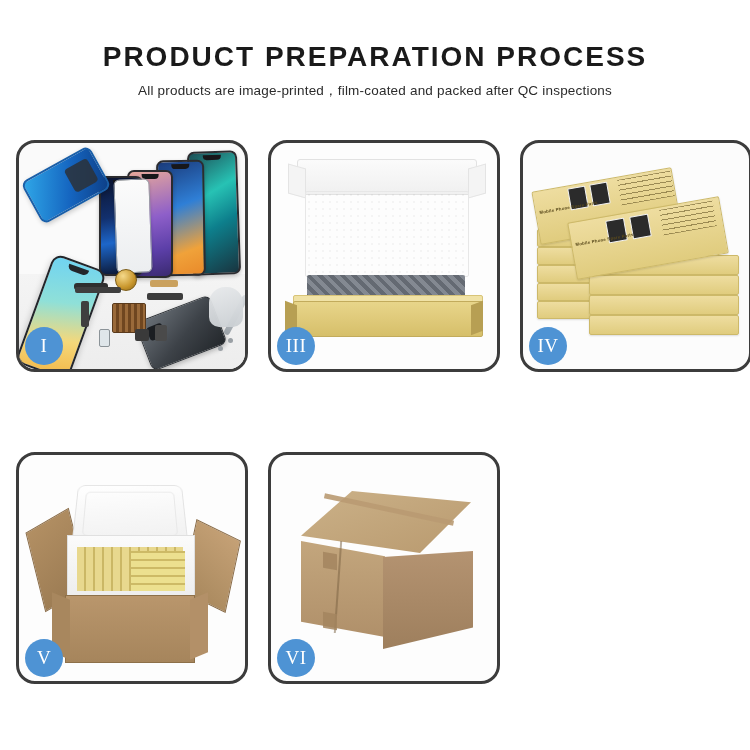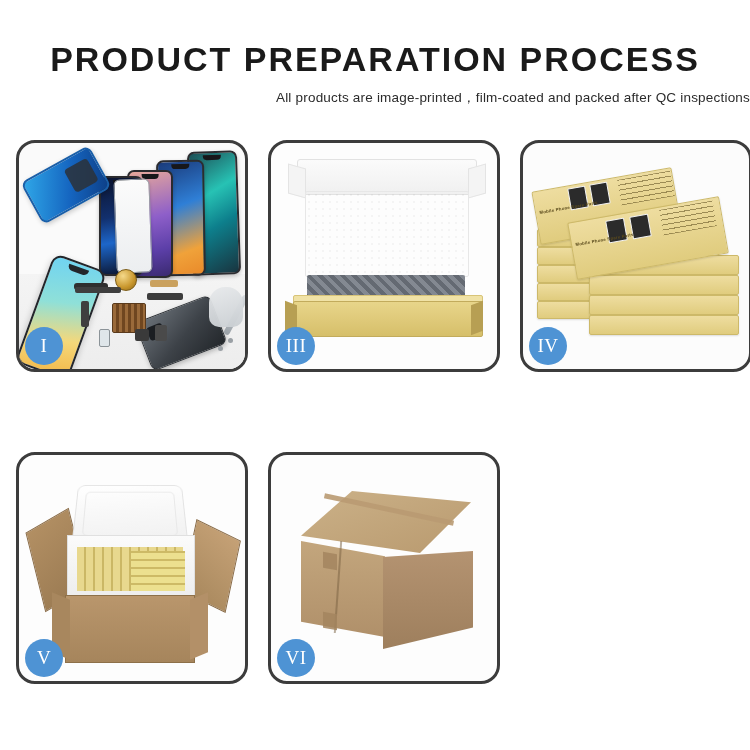--- a/index.html
+++ b/index.html
@@ -7,30 +7,29 @@
     width:750px;height:750px;background:#ffffff;
     font-family:"Liberation Sans",sans-serif;
     overflow:hidden;
   }
   .page{position:relative;width:750px;height:750px;background:#fff;}
 
   
   .header{position:absolute;left:0;top:0;width:750px;text-align:center;}
   .title{
     margin:0;padding-top:42px;
-    font-size:34px;font-weight:700;letter-spacing:2.0px;
+    font-size:28px;font-weight:700;letter-spacing:2.0px;
     color:#1a1a1a;line-height:1.05;
     font-family:"Liberation Sans",sans-serif;
   }
   .subtitle{
     margin:0;padding-top:11px;
     font-size:13.5px;font-weight:400;letter-spacing:.2px;
     color:#2b2b2b;
     font-family:"Liberation Sans",sans-serif;
-    text-align:right;
   }
 
   
   .grid{
     position:absolute;left:16px;top:140px;
     width:732px;
     display:grid;
     grid-template-columns:232px 232px 232px;
     grid-template-rows:232px 232px;
     column-gap:20px;row-gap:80px;

